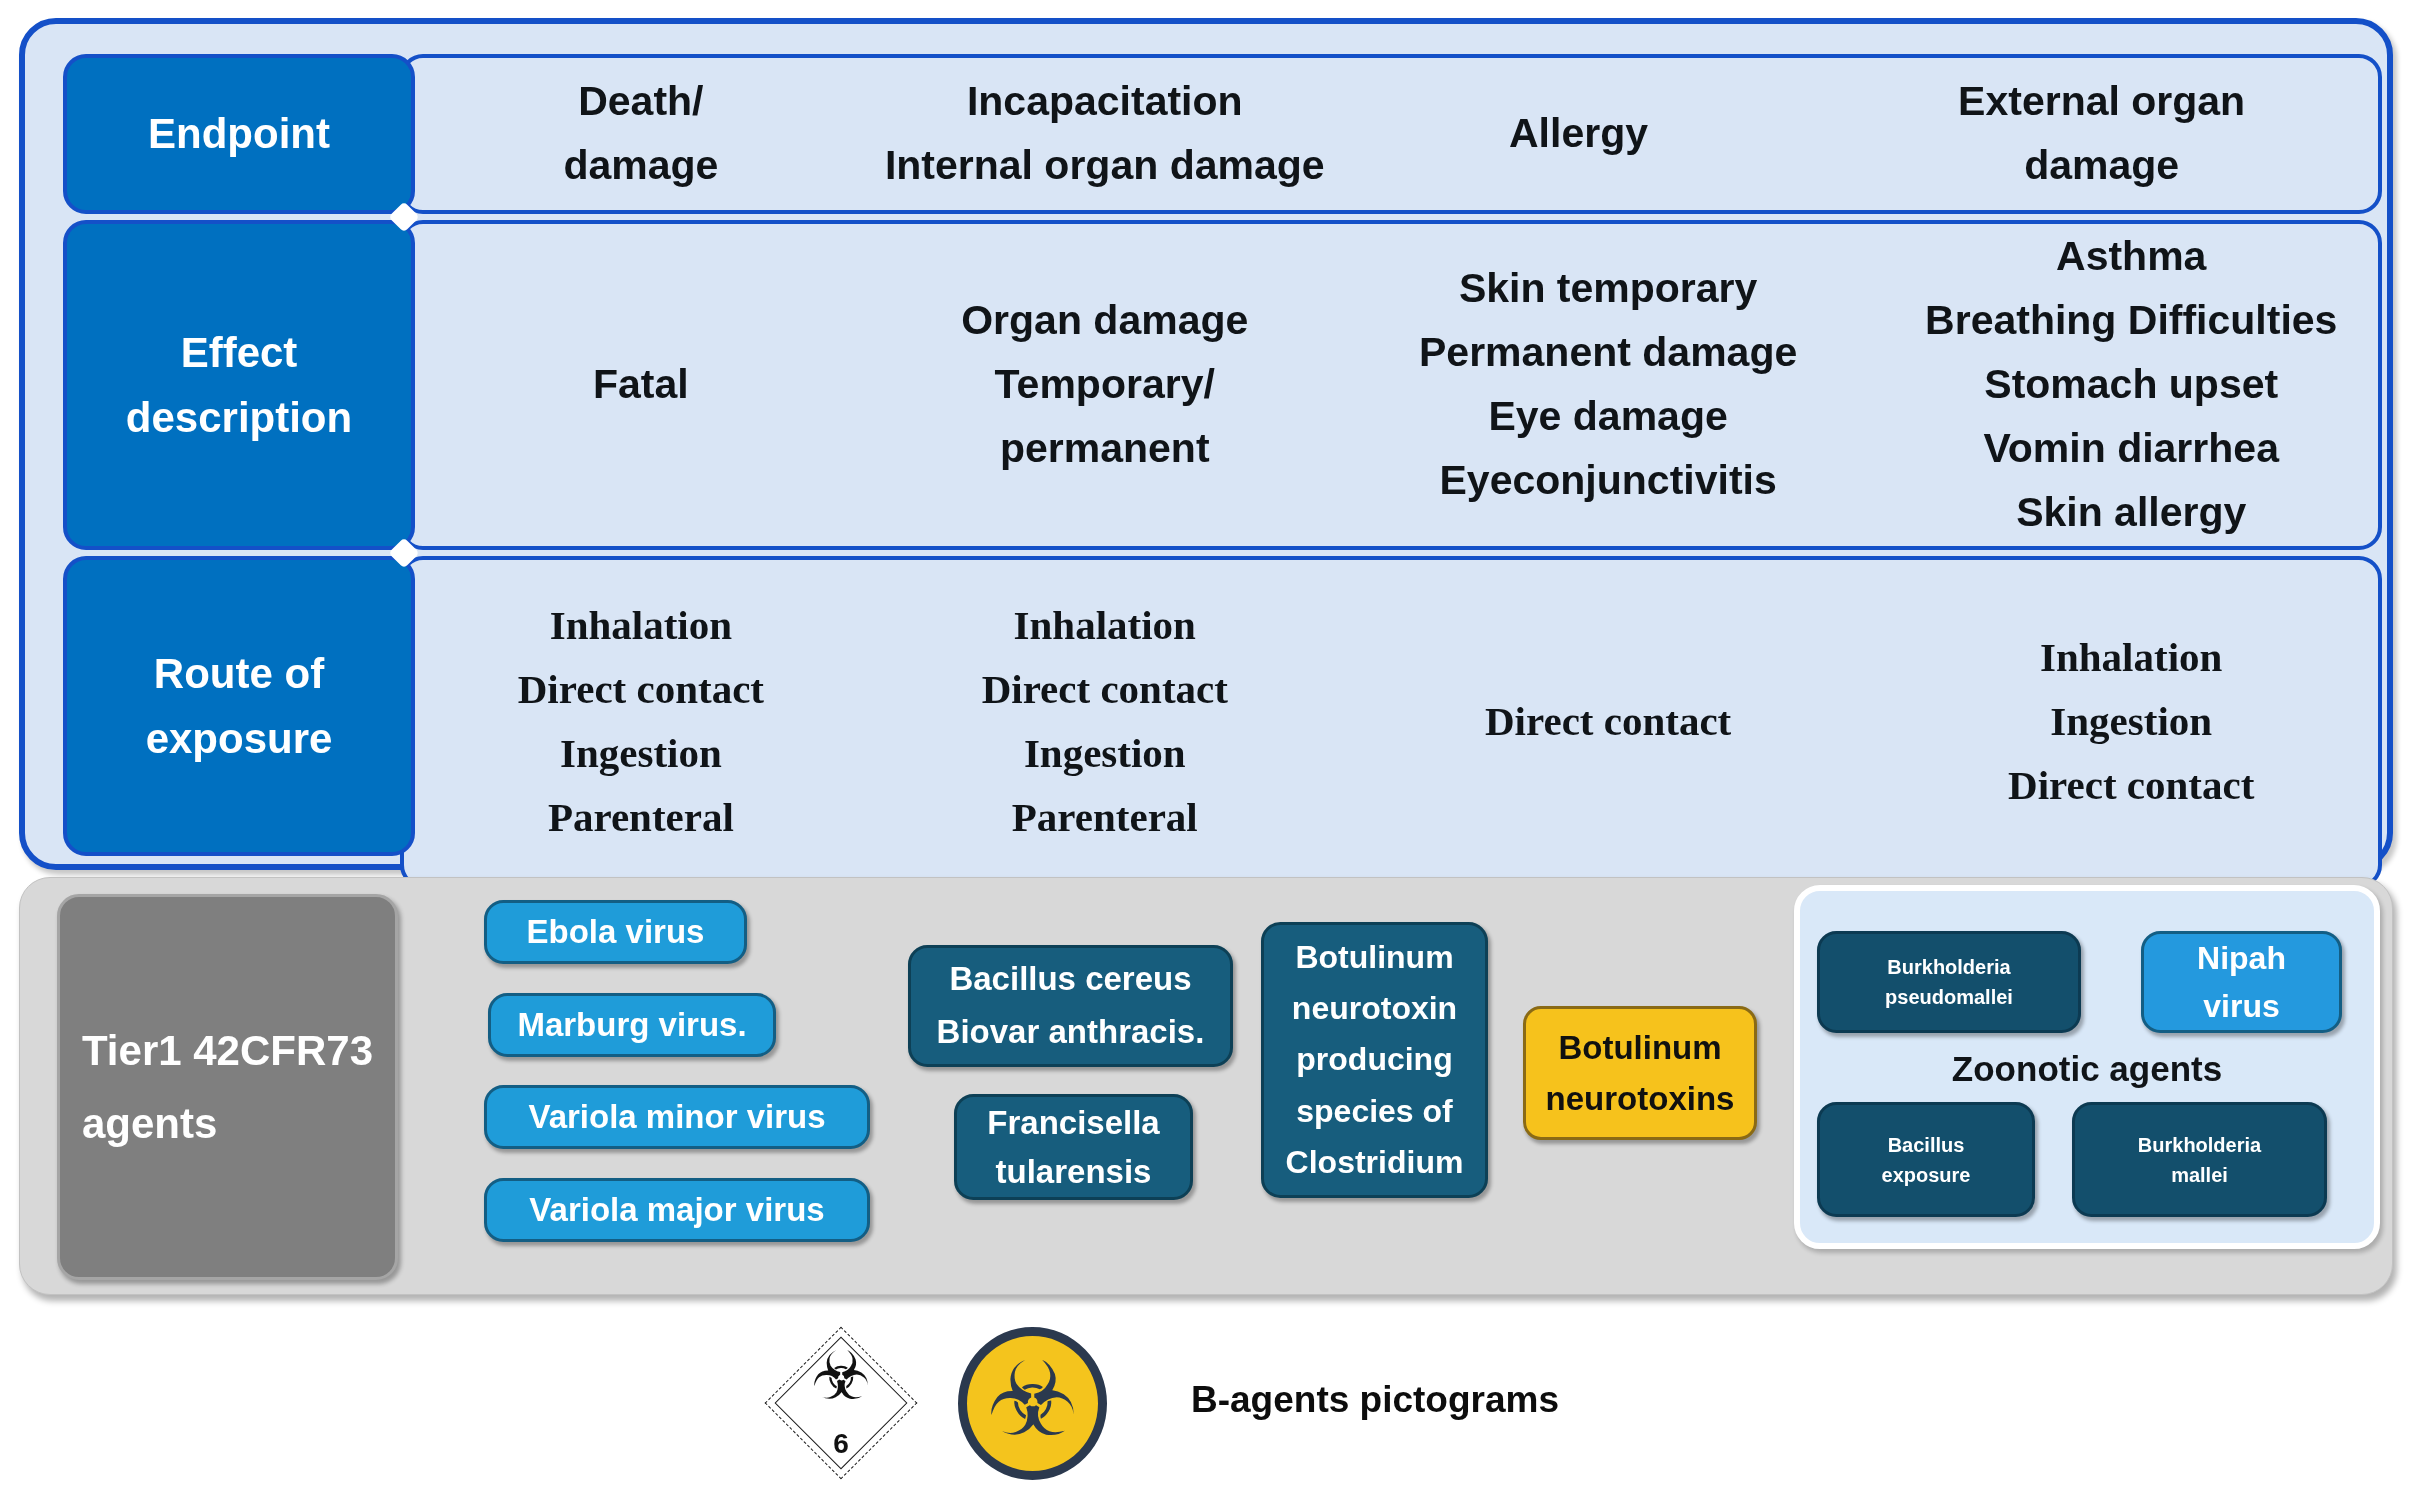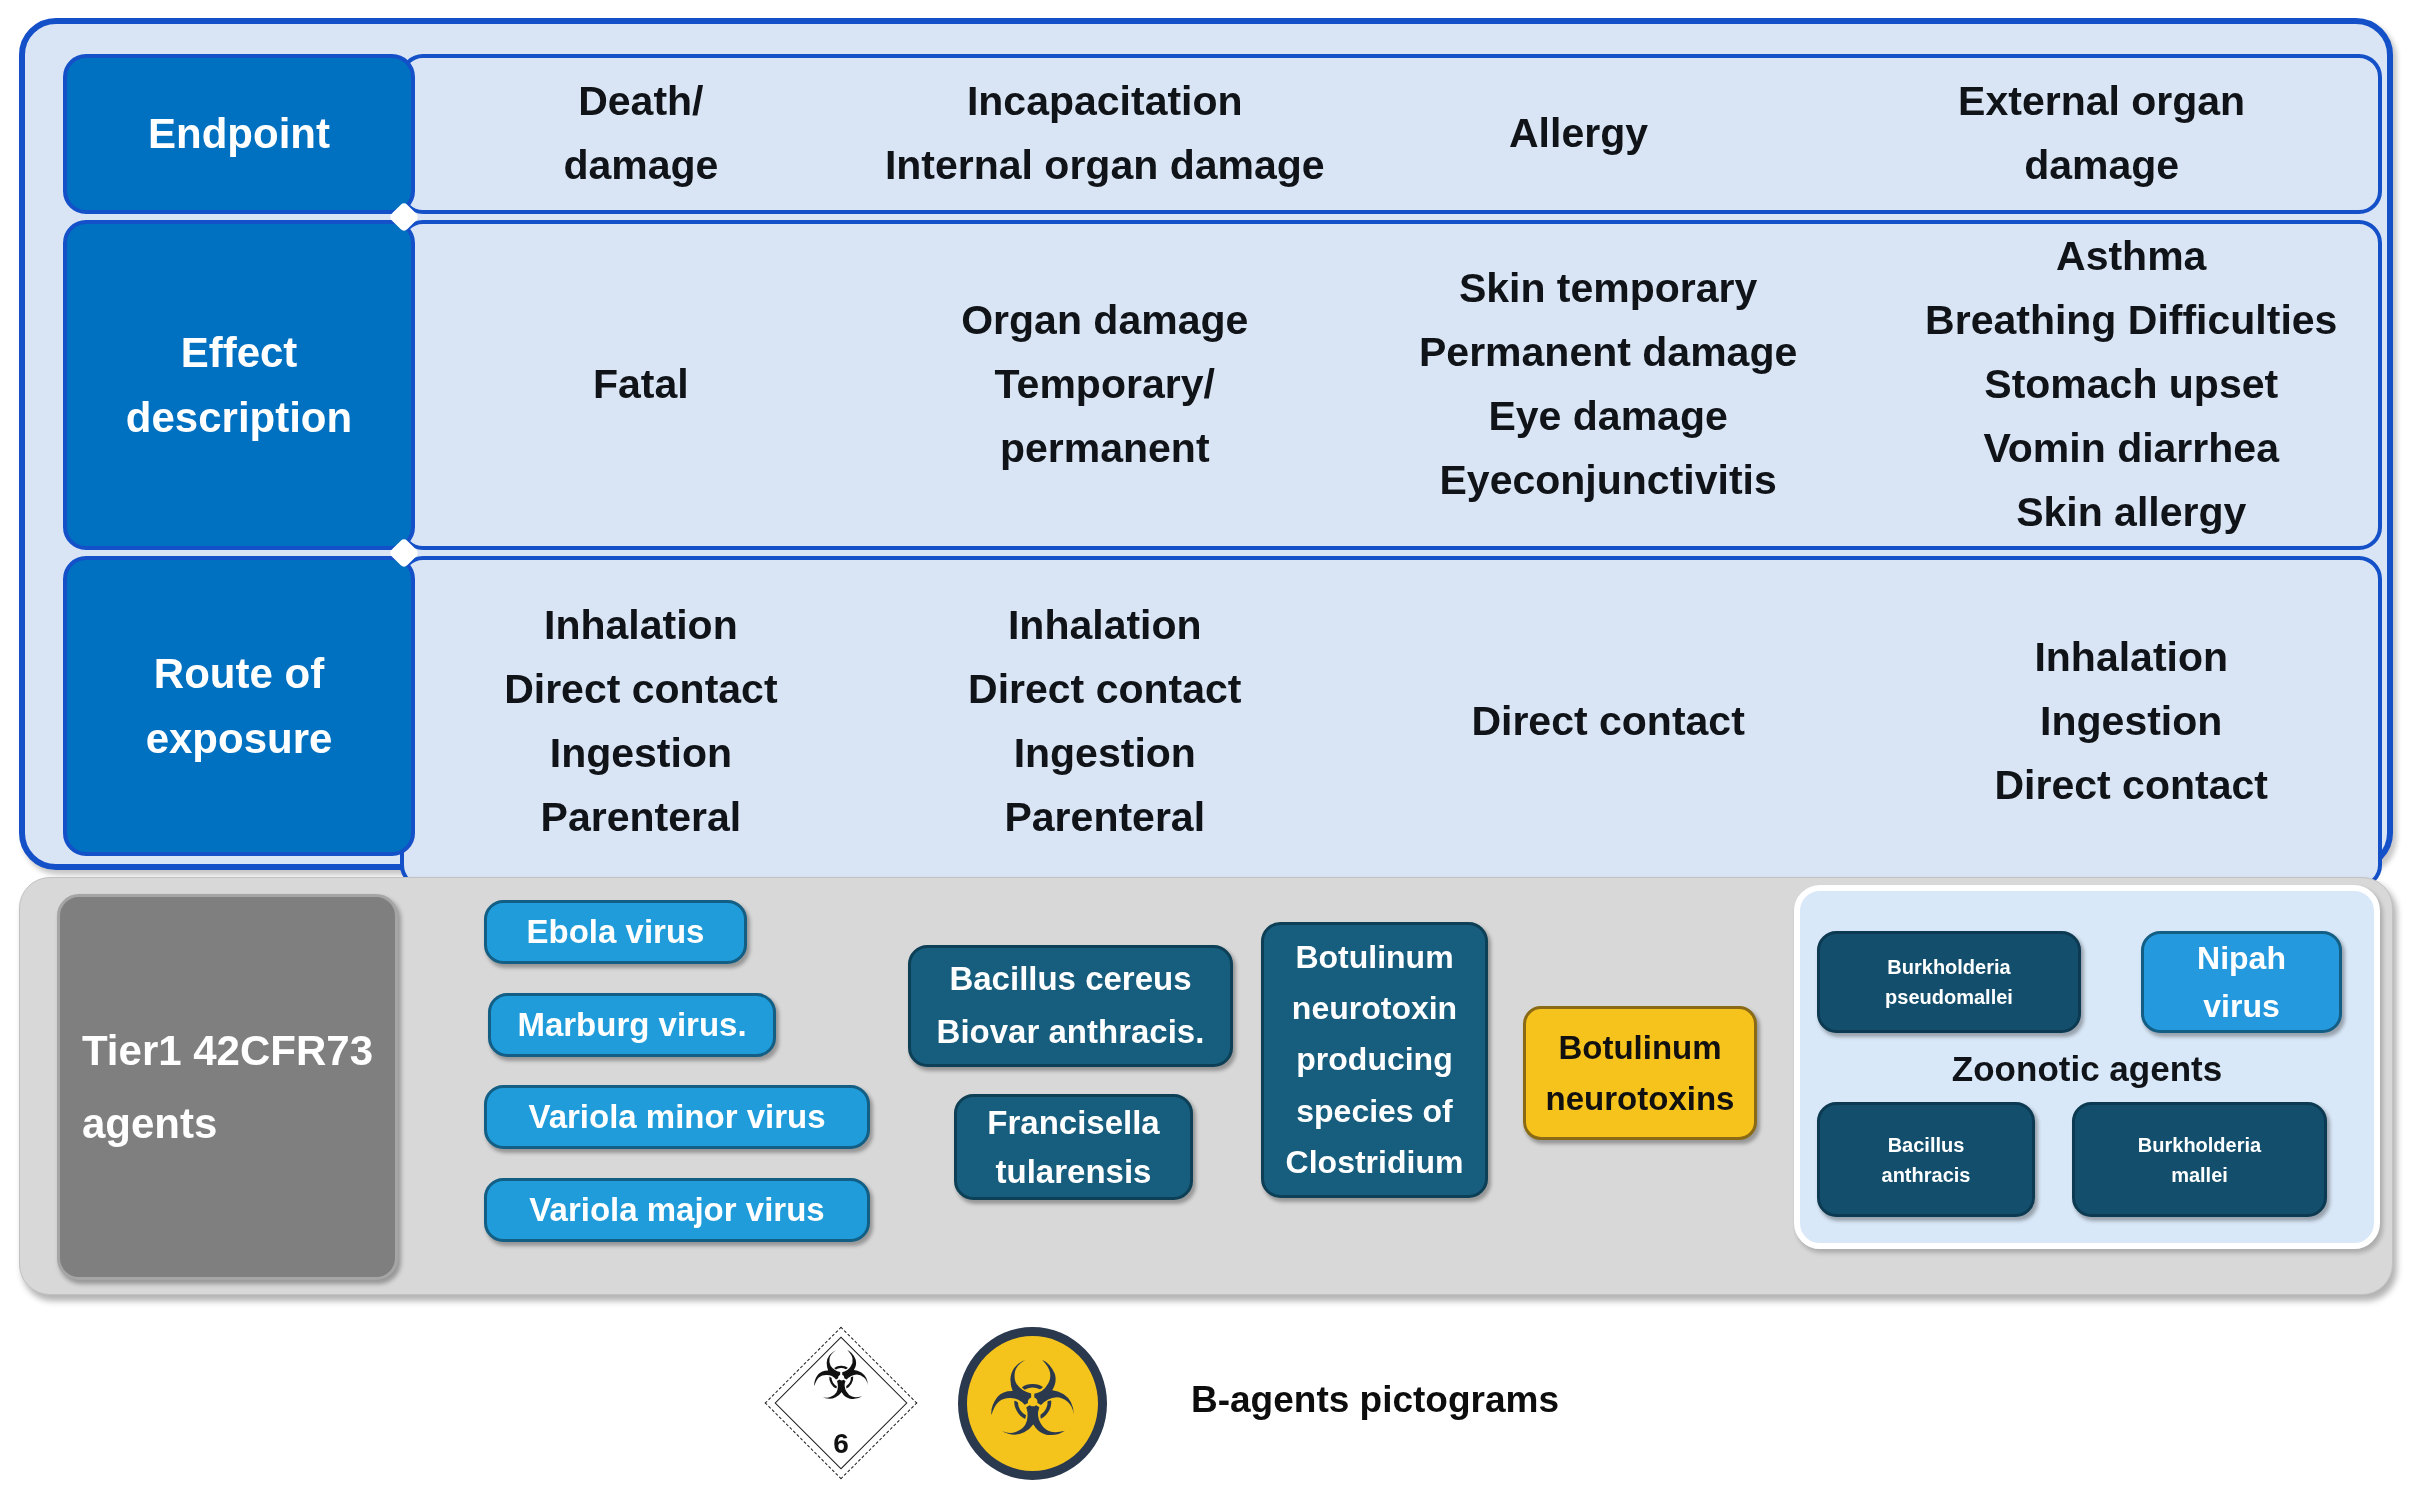--- a/index.html
+++ b/index.html
@@ -119,21 +119,21 @@
 Permanent damage
 Eye damage
 Eyeconjunctivitis</div>
     <div class="cell c3">Asthma
 Breathing Difficulties
 Stomach upset
 Vomin diarrhea
 Skin allergy</div>
   </div>
 
-  <div class="row-box" style="top:556px;height:332px;">
+  <div class="row-box" style="top:556px;height:332px;font-family:Liberation Serif, serif;">
     <div class="cell c0">Inhalation
 Direct contact
 Ingestion
 Parenteral</div>
     <div class="cell c1">Inhalation
 Direct contact
 Ingestion
 Parenteral</div>
     <div class="cell c2">Direct contact</div>
     <div class="cell c3">Inhalation
@@ -173,21 +173,21 @@
   <div class="agent orange" style="left:1523px;top:1006px;width:234px;height:134px;">Botulinum
 neurotoxins</div>
 
   <div class="zoo-panel"></div>
   <div class="agent darkteal" style="left:1817px;top:931px;width:264px;height:102px;">Burkholderia
 pseudomallei</div>
   <div class="agent nipah" style="left:2141px;top:931px;width:201px;height:102px;">Nipah
 virus</div>
   <div class="zoo-title">Zoonotic agents</div>
   <div class="agent darkteal" style="left:1817px;top:1102px;width:218px;height:115px;">Bacillus
-anthracis</div>
+exposure</div>
   <div class="agent darkteal" style="left:2072px;top:1102px;width:255px;height:115px;">Burkholderia
 mallei</div>
 
   <div class="diamond">
     <div class="diamond-inner"></div>
   </div>
   <span class="bio-glyph bio-small">☣</span>
   <span class="six">6</span>
 
   <div class="bio-ellipse">

